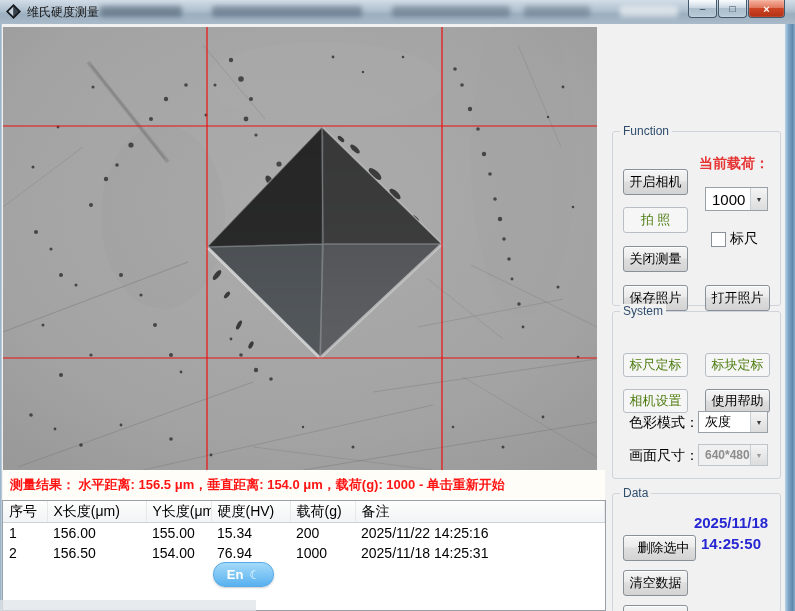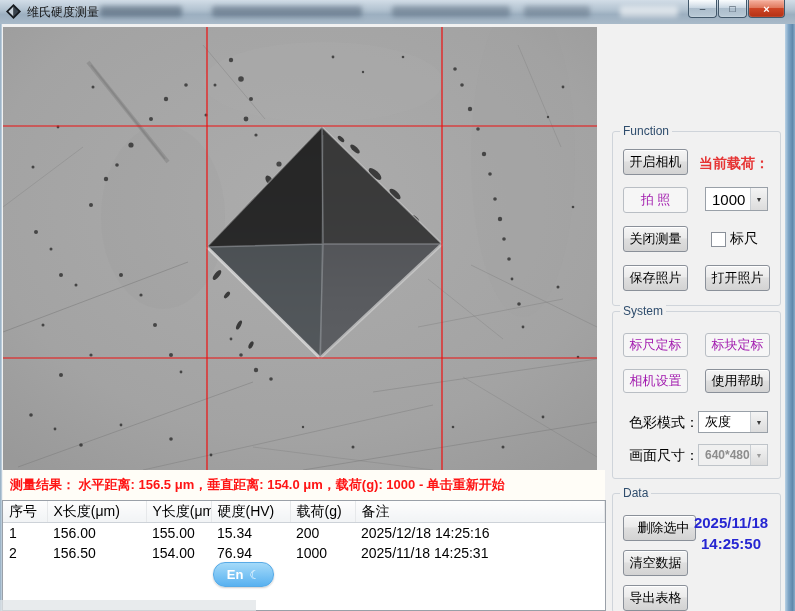--- a/index.html
+++ b/index.html
@@ -45,22 +45,22 @@
   .g-result{left:612px;top:13px;width:167px;height:86px;}
   .g-function{left:612px;top:107px;width:167px;height:173px;}
   .g-system{left:612px;top:287px;width:167px;height:166px;}
   .g-data{left:612px;top:469px;width:167px;height:118px;}
   .result-value{position:absolute;left:0;top:30px;width:100%;text-align:center;
     font-size:22px;font-weight:bold;color:#1515cf;white-space:pre;}
   
   .btn{position:absolute;width:63px;height:24px;border:1px solid #8a9099;border-radius:3px;
     background:linear-gradient(180deg,#f5f5f5,#ebebeb 45%,#dfdfdf 50%,#d3d3d3);
     font-size:13px;color:#000;display:flex;align-items:center;justify-content:center;
-    box-shadow:inset 0 1px 0 #fff;white-space:nowrap;font-family:inherit;}
-  .btn.disabled{background:#f6f6f6;border-color:#b9bec4;color:#a21caf;box-shadow:none;}
+    box-shadow:inset 0 1px 0 #fff;white-space:nowrap;font-family:inherit;margin-top:20px;}
+  .btn.disabled{background:#f6f6f6;border-color:#b9bec4;color:#4d7c0f;box-shadow:none;}
   .combo{position:absolute;border:1px solid #99a0a8;background:#fff;display:flex;align-items:center;
     font-size:13px;color:#000;box-sizing:border-box;}
   .combo .cval{flex:1;padding-left:6px;white-space:nowrap;overflow:hidden;}
   .combo .arrow{width:16px;height:100%;display:flex;align-items:center;justify-content:center;
     font-size:7px;color:#3a3a3a;background:linear-gradient(#f4f4f4,#dcdcdc);border-left:1px solid #c9ced3;}
   .combo.disabled{background:#f0f0f0;color:#8d8d8d;border-color:#bfc4c9;}
   .checkbox{position:absolute;width:13px;height:13px;background:#fff;border:1px solid #8a9099;}
   .cblabel{position:absolute;font-size:14px;color:#000;white-space:nowrap;}
   .redlabel{position:absolute;font-size:14px;font-weight:bold;color:#e63434;white-space:nowrap;}
   .syslabel{position:absolute;font-size:14px;color:#000;white-space:nowrap;}
@@ -281,21 +281,21 @@
             <th>备注</th>
           </tr>
         </thead>
         <tbody>
             <tr>
               <td>1</td>
               <td>156.00</td>
               <td>155.00</td>
               <td>15.34</td>
               <td>200</td>
-              <td>2025/12/18 14:25:16</td>
+              <td>2025/11/22 14:25:16</td>
             </tr>
             <tr>
               <td>2</td>
               <td>156.50</td>
               <td>154.00</td>
               <td>76.94</td>
               <td>1000</td>
               <td>2025/11/18 14:25:31</td>
             </tr>
           </tbody>

